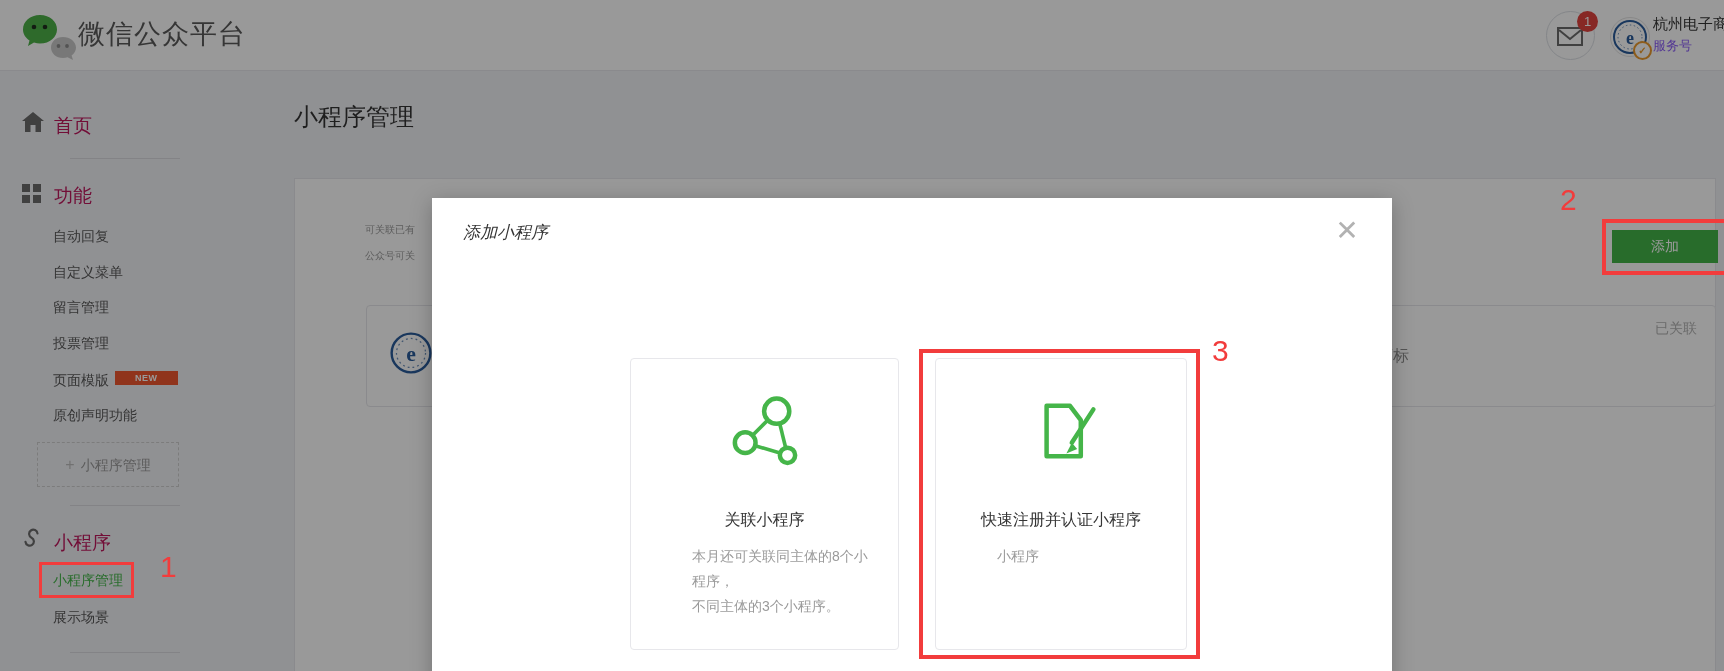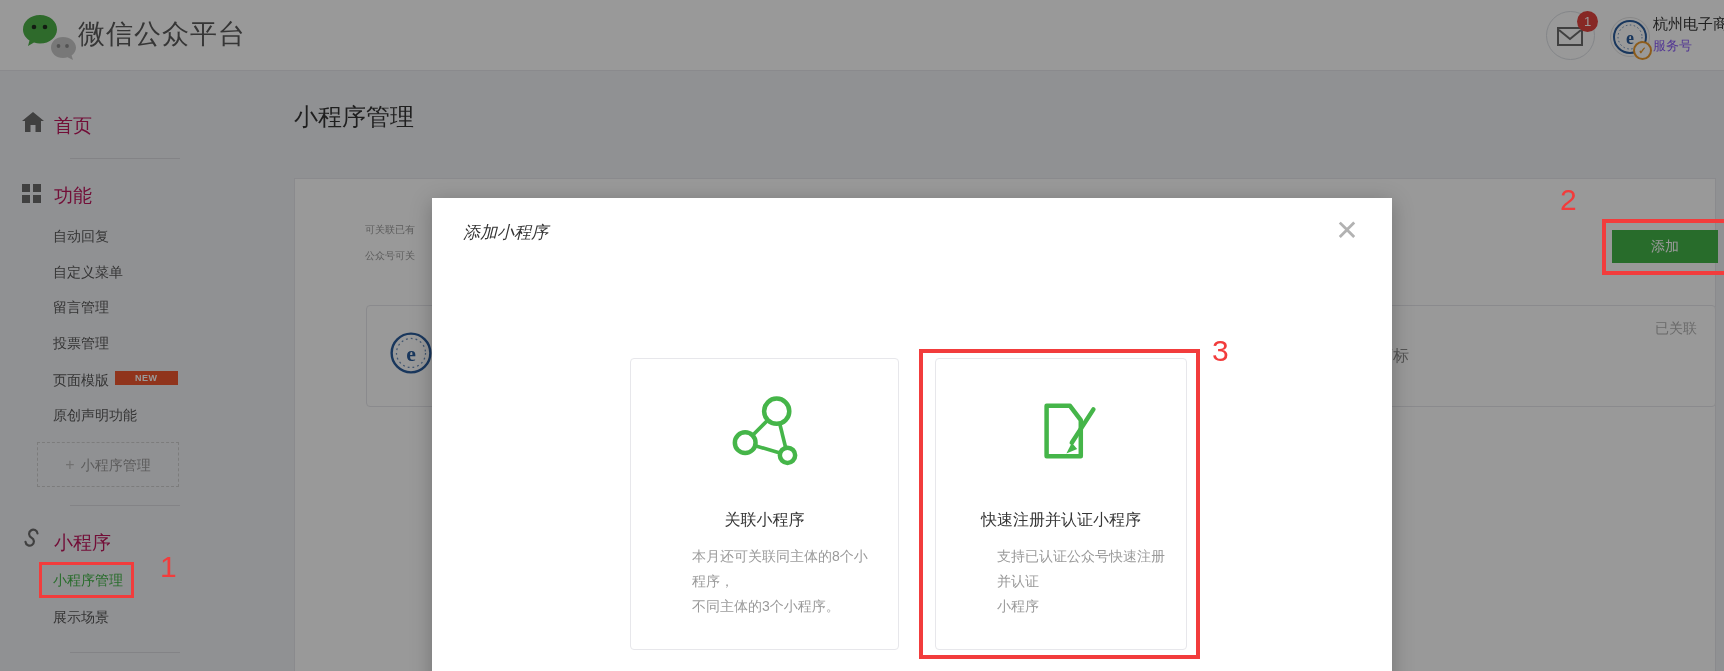--- a/index.html
+++ b/index.html
@@ -185,21 +185,20 @@
     </div>
 
     <div class="mp-card" style="left:503px;width:250px">
       <svg class="card-icon" viewBox="0 0 100 100">
         <path d="M34 22 H60 L72 38 V78 H34 Z" fill="none" stroke="#45b549" stroke-width="5" stroke-linejoin="round"></path>
         <path d="M86 26 L62 63" fill="none" stroke="#45b549" stroke-width="5" stroke-linecap="round"></path>
         <path d="M62 63 L56 75 L68 70 Z" fill="#45b549"></path>
       </svg>
       <div class="card-title">快速注册并认证小程序</div>
       <div class="card-desc">
-        <div>支持已认证公众号快速注册并认证</div>
         <div>小程序</div>
       </div>
     </div>
   </div>
 
   <div class="anno anno-box box1"></div>
   <div class="anno anno-num num1">1</div>
 
   <div class="anno anno-box box2"></div>
   <div class="anno anno-num num2">2</div>

